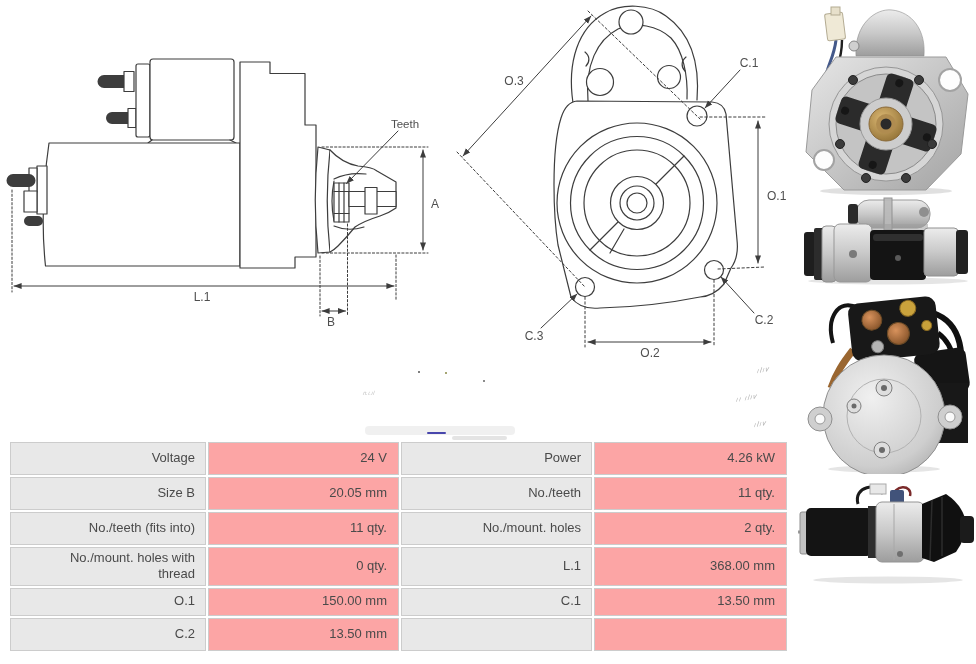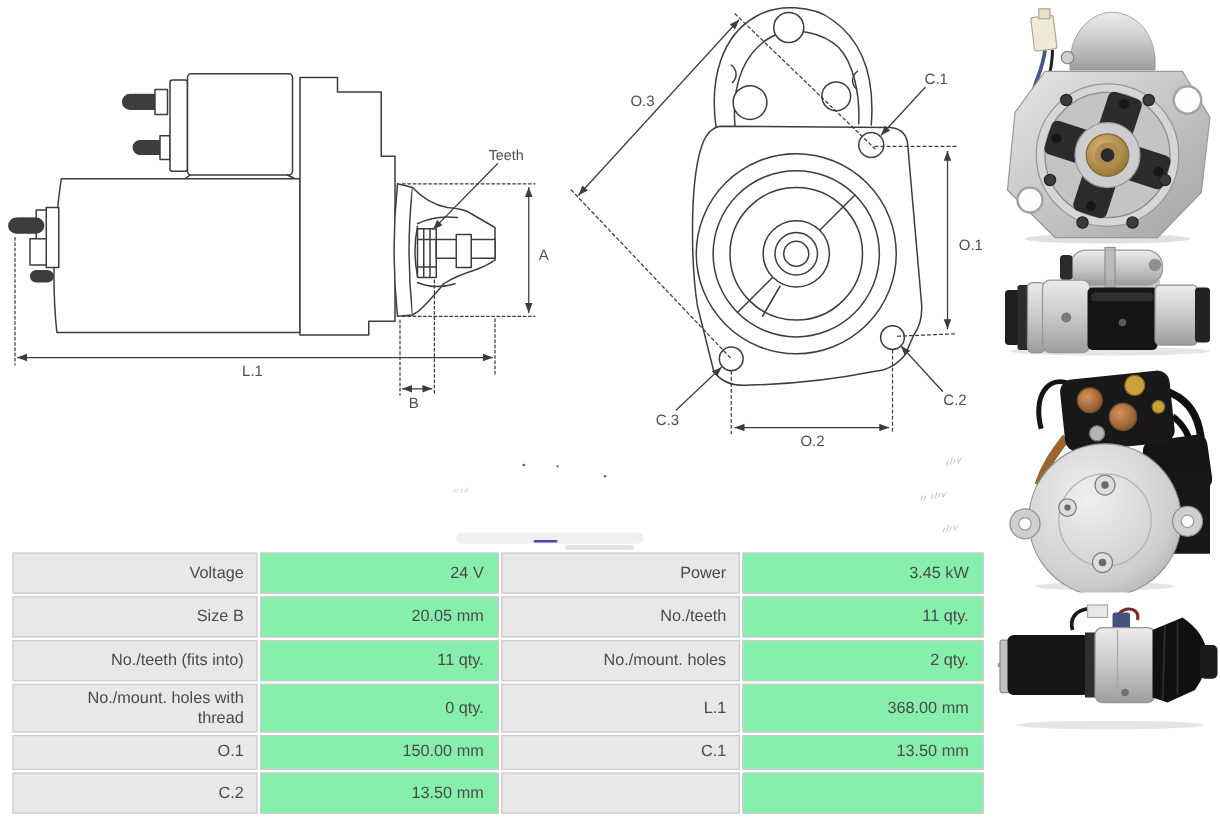--- a/index.html
+++ b/index.html
@@ -6,21 +6,21 @@
   .canvas{position:relative;width:976px;height:664px;background:#ffffff;
           font-family:"Liberation Sans",sans-serif;overflow:hidden;}
   .abs{position:absolute;}
   svg text{font-family:"Liberation Sans",sans-serif;}
   
   table.spec{position:absolute;left:8px;top:440px;width:781px;
              border-collapse:separate;border-spacing:2px;background:#fff;table-layout:fixed;}
   table.spec td{border:1px solid #cccccc;font-size:13px;color:#4a4a4a;
                 vertical-align:middle;text-align:right;overflow:hidden;line-height:1.25;}
   table.spec td.lbl{background:#e8e8e8;padding:2px 10px 2px 38px;}
-  table.spec td.val{background:#86efac;padding:2px 11px 2px 20px;}
+  table.spec td.val{background:#fca5a5;padding:2px 11px 2px 20px;}
   tr.r{height:33px;margin-top:36px;} tr.rt{height:36px;} tr.rs{height:28px;}
   
   .wm{position:absolute;color:#5a5a5a;opacity:.5;font-size:7px;font-style:italic;
       letter-spacing:1px;transform:rotate(-10deg) skewX(-18deg);white-space:nowrap;}
   .wm-left{position:absolute;color:#777;opacity:.45;font-size:6px;font-style:italic;
       transform:skewX(-10deg);}
   .smudge{position:absolute;border-radius:4px;}
   .dot{position:absolute;width:2px;height:2px;border-radius:1px;}
 </style>
 </head>
@@ -298,21 +298,21 @@
         <col style="width:196px">
         <col style="width:191px">
         <col style="width:191px">
         <col>
       </colgroup>
     <tbody>
         <tr class="r">
       <td class="lbl">Voltage</td>
       <td class="val">24 V</td>
       <td class="lbl">Power</td>
-      <td class="val">3.45 kW</td>
+      <td class="val">4.26 kW</td>
     </tr>
     <tr class="r">
       <td class="lbl">Size B</td>
       <td class="val">20.05 mm</td>
       <td class="lbl">No./teeth</td>
       <td class="val">11 qty.</td>
     </tr>
     <tr class="r">
       <td class="lbl">No./teeth (fits into)</td>
       <td class="val">11 qty.</td>

